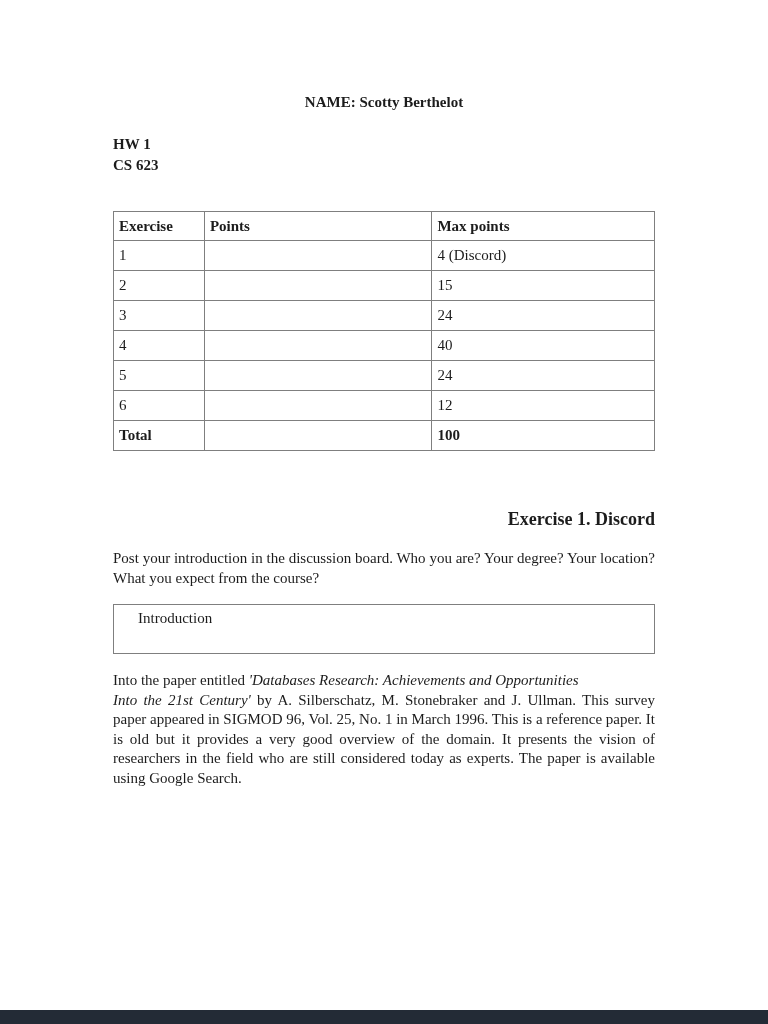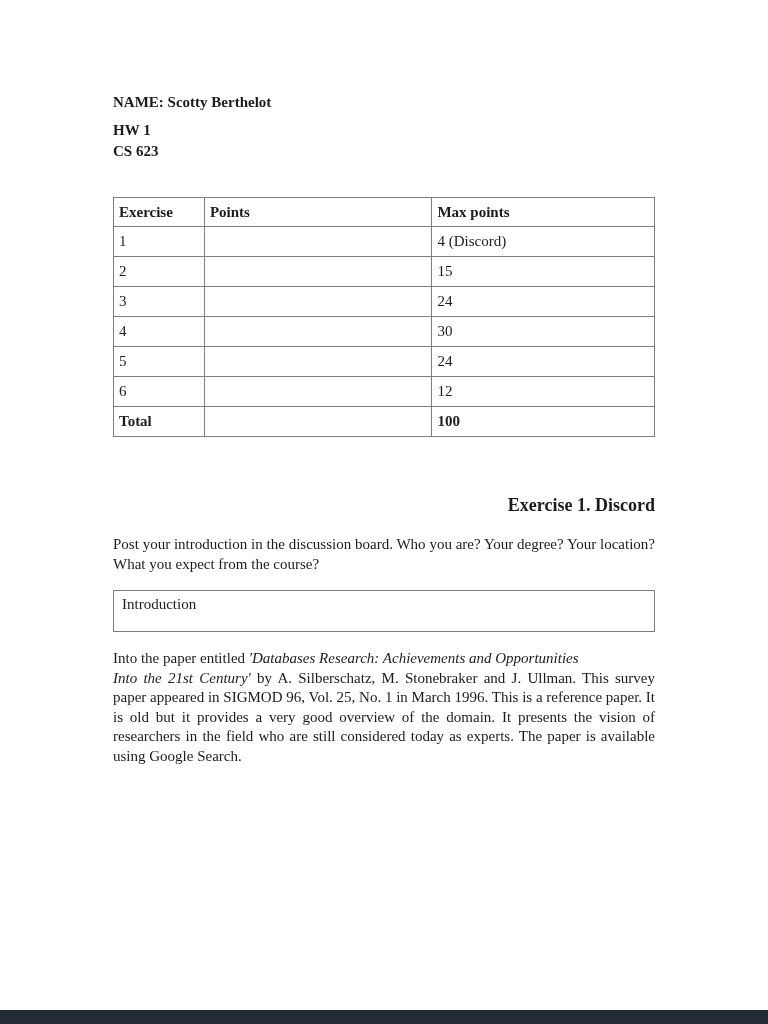--- a/index.html
+++ b/index.html
@@ -7,22 +7,22 @@
   body {
     width: 768px; height: 1024px;
     font-family: "Liberation Serif", "DejaVu Serif", serif;
     color: #1c1c1c;
     position: relative;
     overflow: hidden;
   }
   .page { position: relative; width: 768px; height: 1024px; background: #ffffff; }
   .content { position: absolute; left: 113px; top: 0; width: 542px; }
 
-  .name-line { margin-top: 92px; font-weight: bold; font-size: 15px; line-height: 20px; }
-  .hw-line   { margin-top: 8px; font-weight: bold; font-size: 15px; line-height: 21px; }
+  .name-line { margin-top: 92px; font-weight: bold; font-size: 15px; line-height: 20px; text-align: center; }
+  .hw-line   { margin-top: 22px; font-weight: bold; font-size: 15px; line-height: 21px; }
   .course-line { font-weight: bold; font-size: 15px; line-height: 21px; }
 
   .instructions {
     margin-top: 19px;
     font-style: italic;
     font-size: 15px;
     line-height: 20px;
     text-align: justify;
   }
 
@@ -60,23 +60,23 @@
     line-height: 20px;
     text-align: justify;
   }
   .p-ex1 { margin-top: 18px; }
   .p-ex2 { margin-top: 17px; line-height: 19.5px; }
   .italic { font-style: italic; }
 
   .answer-box {
     margin-top: 16px;
     width: 542px;
-    height: 42px;
+    height: 50px;
     border: 1px solid #7f7f7f;
-    padding: 3px 8px;
+    padding: 3px 24px;
     font-size: 15px;
     line-height: 20px;
     background: #ffffff;
     cursor: text;
   }
 
   .viewer-bottom-bar {
     position: absolute;
     left: 0; bottom: 0;
     width: 768px; height: 14px;
@@ -120,21 +120,21 @@
             <td>15</td>
           </tr>
           <tr>
             <td>3</td>
             <td></td>
             <td>24</td>
           </tr>
           <tr>
             <td>4</td>
             <td></td>
-            <td>30</td>
+            <td>40</td>
           </tr>
           <tr>
             <td>5</td>
             <td></td>
             <td>24</td>
           </tr>
           <tr>
             <td>6</td>
             <td></td>
             <td>12</td>

